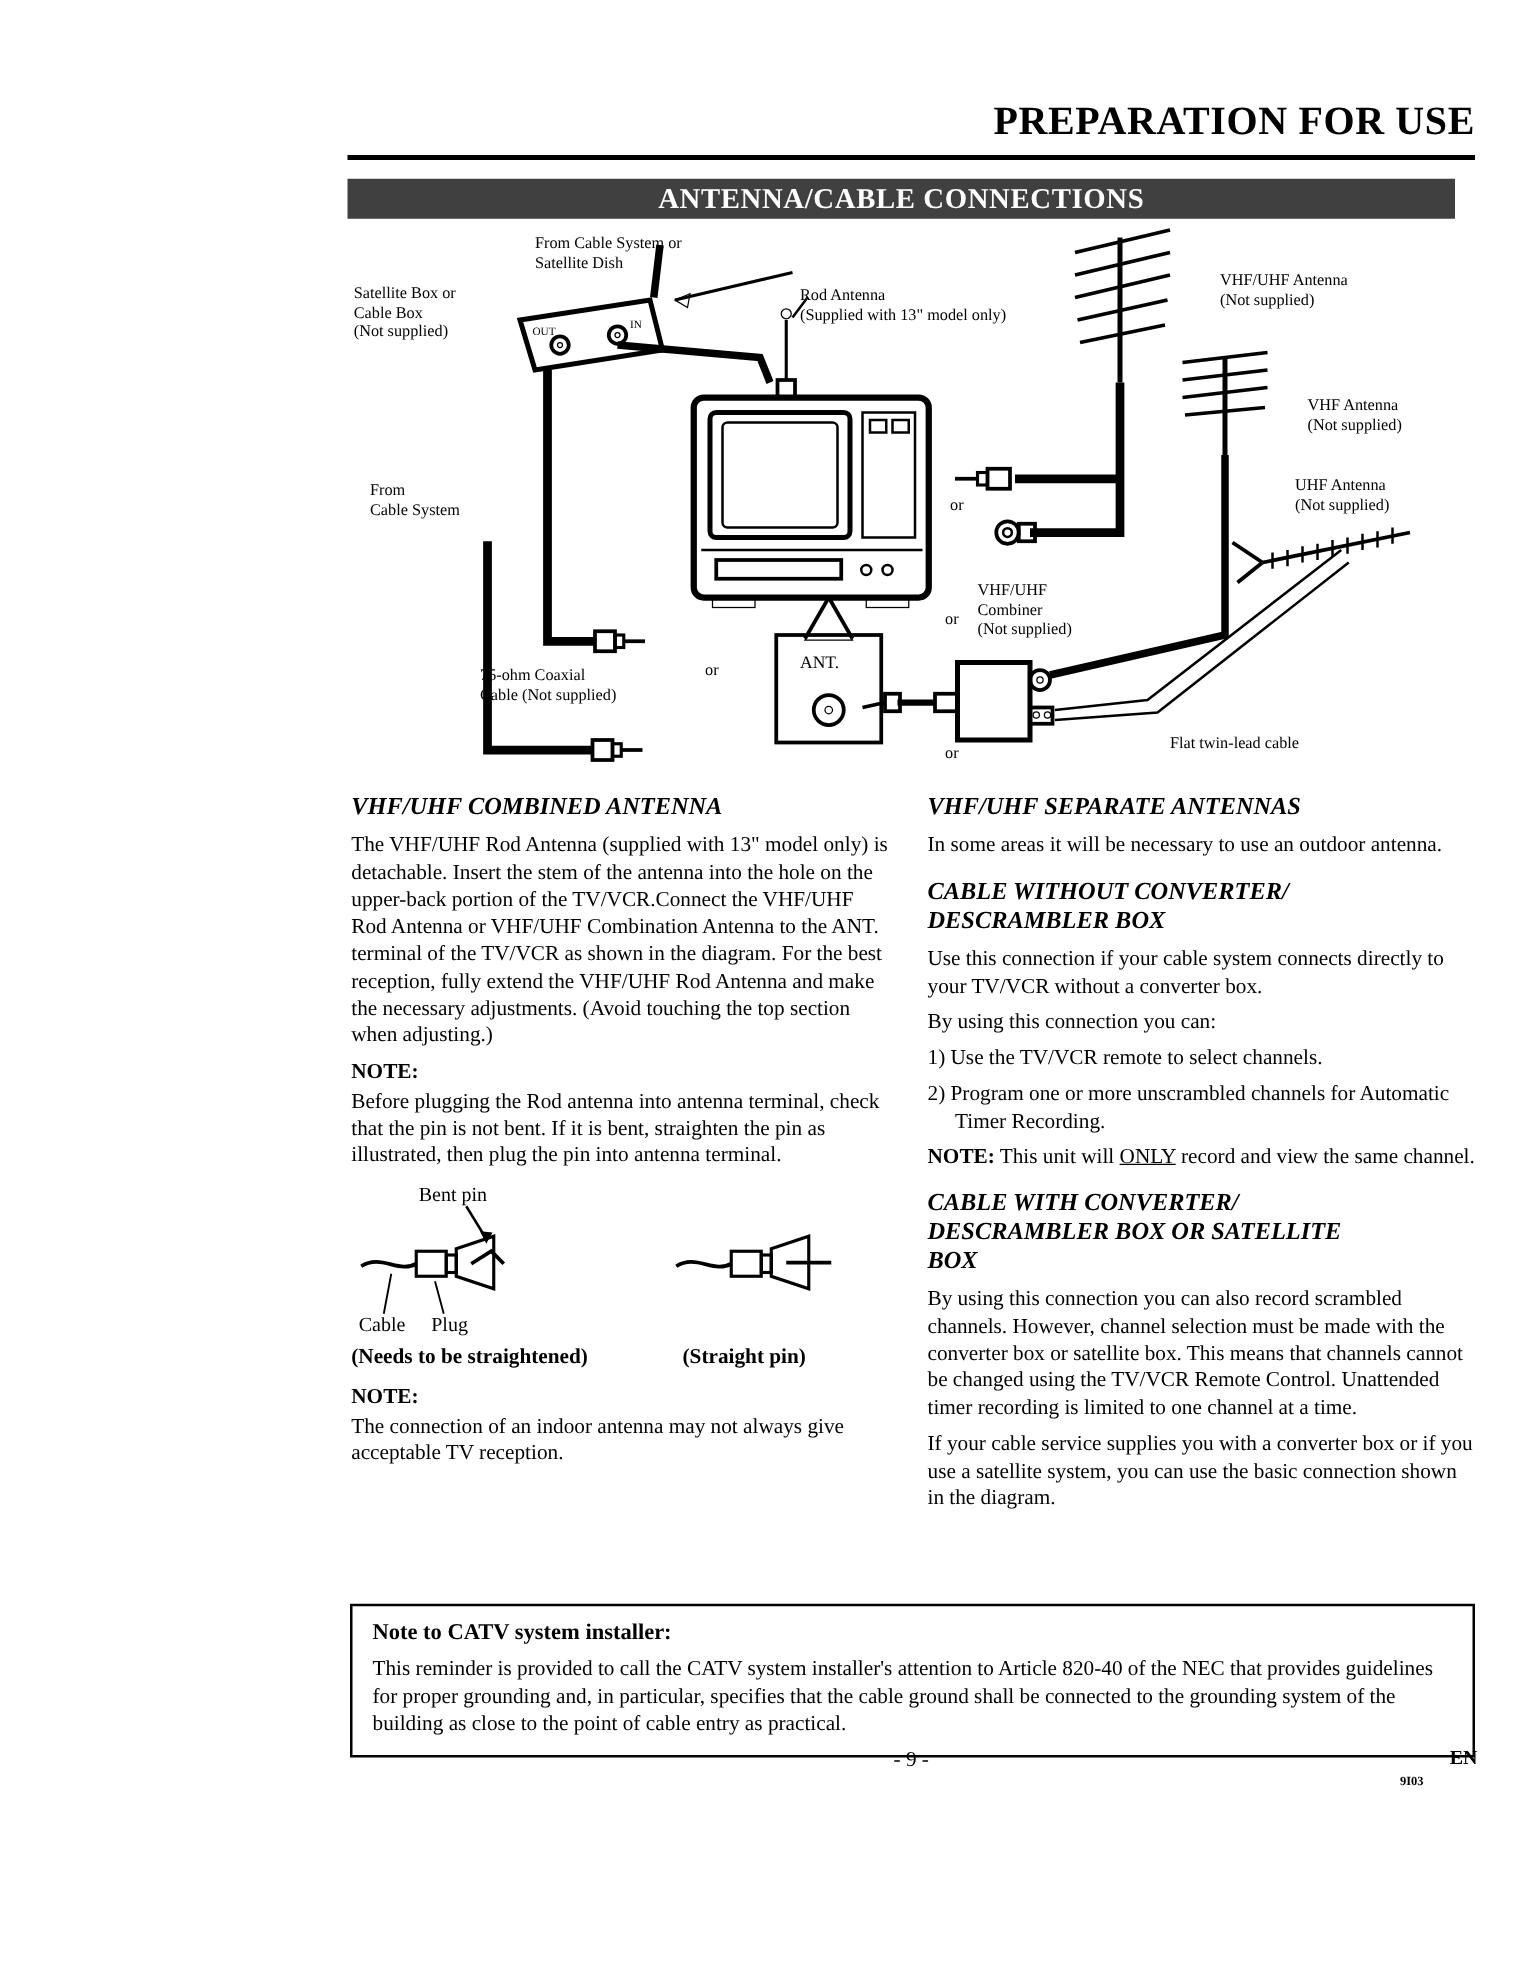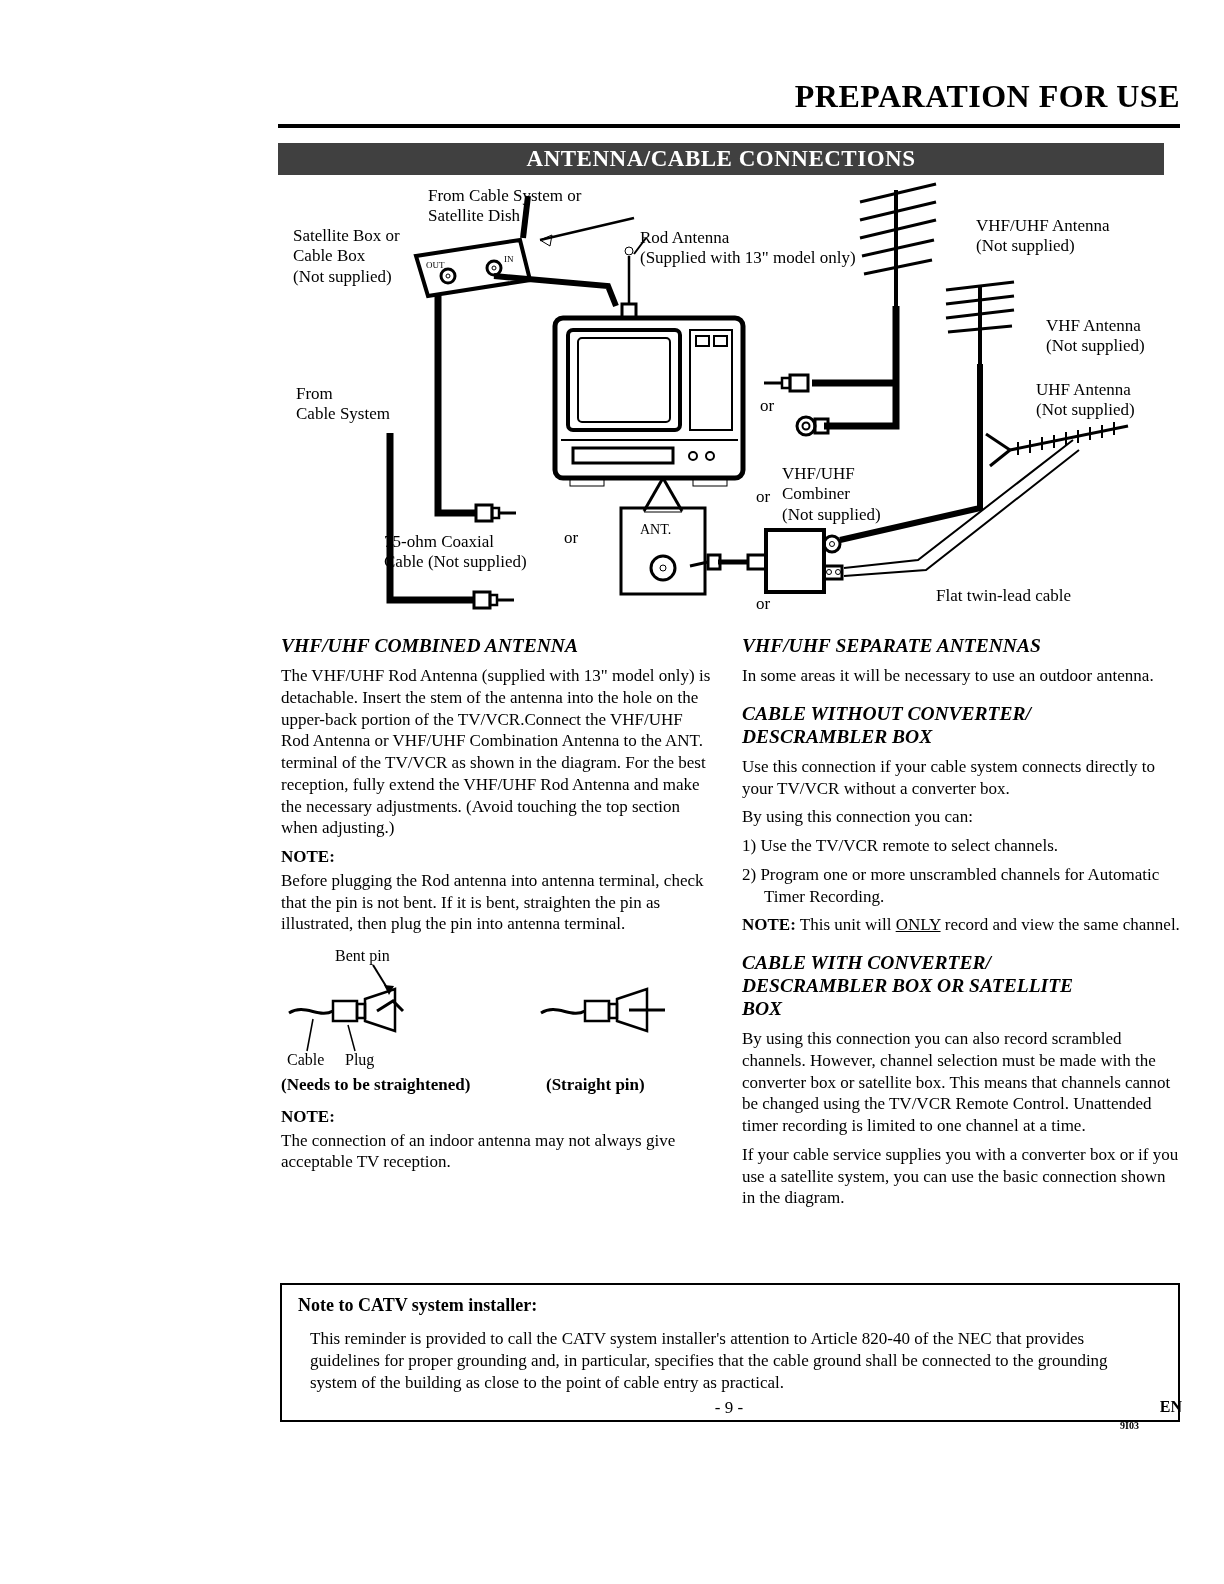--- a/index.html
+++ b/index.html
@@ -22,21 +22,21 @@
   .banner{
     position:absolute;left:278px;top:143px;width:886px;height:32px;
     background:#404040;color:#fff;
     display:flex;align-items:center;justify-content:center;
     font-size:23px;font-weight:bold;letter-spacing:.5px;
   }
   .diagram{position:absolute;left:278px;top:178px;width:902px;height:460px;}
   .diagram svg{position:absolute;left:0;top:0;}
   .diagram svg *{stroke:#000;fill:none;}
   .dlabel{
-    position:absolute;font-size:17px;line-height:1.2;white-space:pre-line;
+    position:absolute;font-size:13px;line-height:1.2;white-space:pre-line;
   }
   svg text{stroke:none !important;fill:#000 !important;font-family:"Liberation Serif",serif;}
   .col{position:absolute;font-size:17px;line-height:1.28;}
   .col-left{left:281px;top:634px;width:433px;}
   .col-right{left:742px;top:634px;width:440px;}
   .sec-head{
     font-size:19.5px;font-weight:bold;font-style:italic;
     margin:0 0 8px 0;line-height:1.18;white-space:pre-line;
   }
   .sec-head.mt{margin-top:15px;}
@@ -47,21 +47,21 @@
   .b{font-weight:bold;}
   .figrow{display:flex;gap:62px;margin:12px 0 2px 4px;}
   .caprow{display:flex;margin:2px 0 10px 0;}
   .cap1{width:265px;font-weight:bold;}
   .cap2{font-weight:bold;}
   .catv-box{
     position:absolute;left:280px;top:1283px;width:900px;box-sizing:border-box;
     border:2.5px solid #000;padding:10px 16px 14px 16px;
   }
   .catv-title{font-size:18px;font-weight:bold;margin:0 0 8px 0;}
-  .catv-text{font-size:17px;line-height:1.3;margin:12px;}
+  .catv-text{font-size:17px;line-height:1.3;margin:0;}
   .pgnum{position:absolute;left:278px;top:1398px;width:902px;text-align:center;font-size:17px;}
   .encode{position:absolute;left:1120px;top:1398px;width:62px;text-align:right;font-size:16px;font-weight:bold;}
   .doccode{position:absolute;left:1120px;top:1420px;width:62px;font-size:10px;font-weight:bold;}
 </style>
 </head>
 <body>
 
 <div class="page">
 
   <div class="page-title">PREPARATION FOR USE</div>
@@ -195,21 +195,21 @@
         <circle cx="560" cy="394" r="2.5" fill="#000" stroke="none"></circle>
         <rect x="470" y="377" width="18" height="14" fill="#fff" stroke-width="3"></rect>
         <line x1="470" y1="384" x2="440" y2="384" stroke-width="5"></line>
         <rect x="430" y="377" width="12" height="14" fill="#fff" stroke-width="3"></rect>
         <line x1="430" y1="384" x2="412" y2="388" stroke-width="3"></line>
       </g>
     </svg>
 
     <div class="dlabel" style="left:150px;top:8px;">From Cable System or
 Satellite Dish</div>
-    <div class="dlabel" style="left:15px;top:48px;">Satellite Box or
+    <div class="dlabel" style="left:5px;top:48px;">Satellite Box or
 Cable Box
 (Not supplied)</div>
     <div class="dlabel" style="left:362px;top:50px;">Rod Antenna
 (Supplied with 13" model only)</div>
     <div class="dlabel" style="left:698px;top:38px;">VHF/UHF Antenna
 (Not supplied)</div>
     <div class="dlabel" style="left:768px;top:138px;">VHF Antenna
 (Not supplied)</div>
     <div class="dlabel" style="left:758px;top:202px;">UHF Antenna
 (Not supplied)</div>

